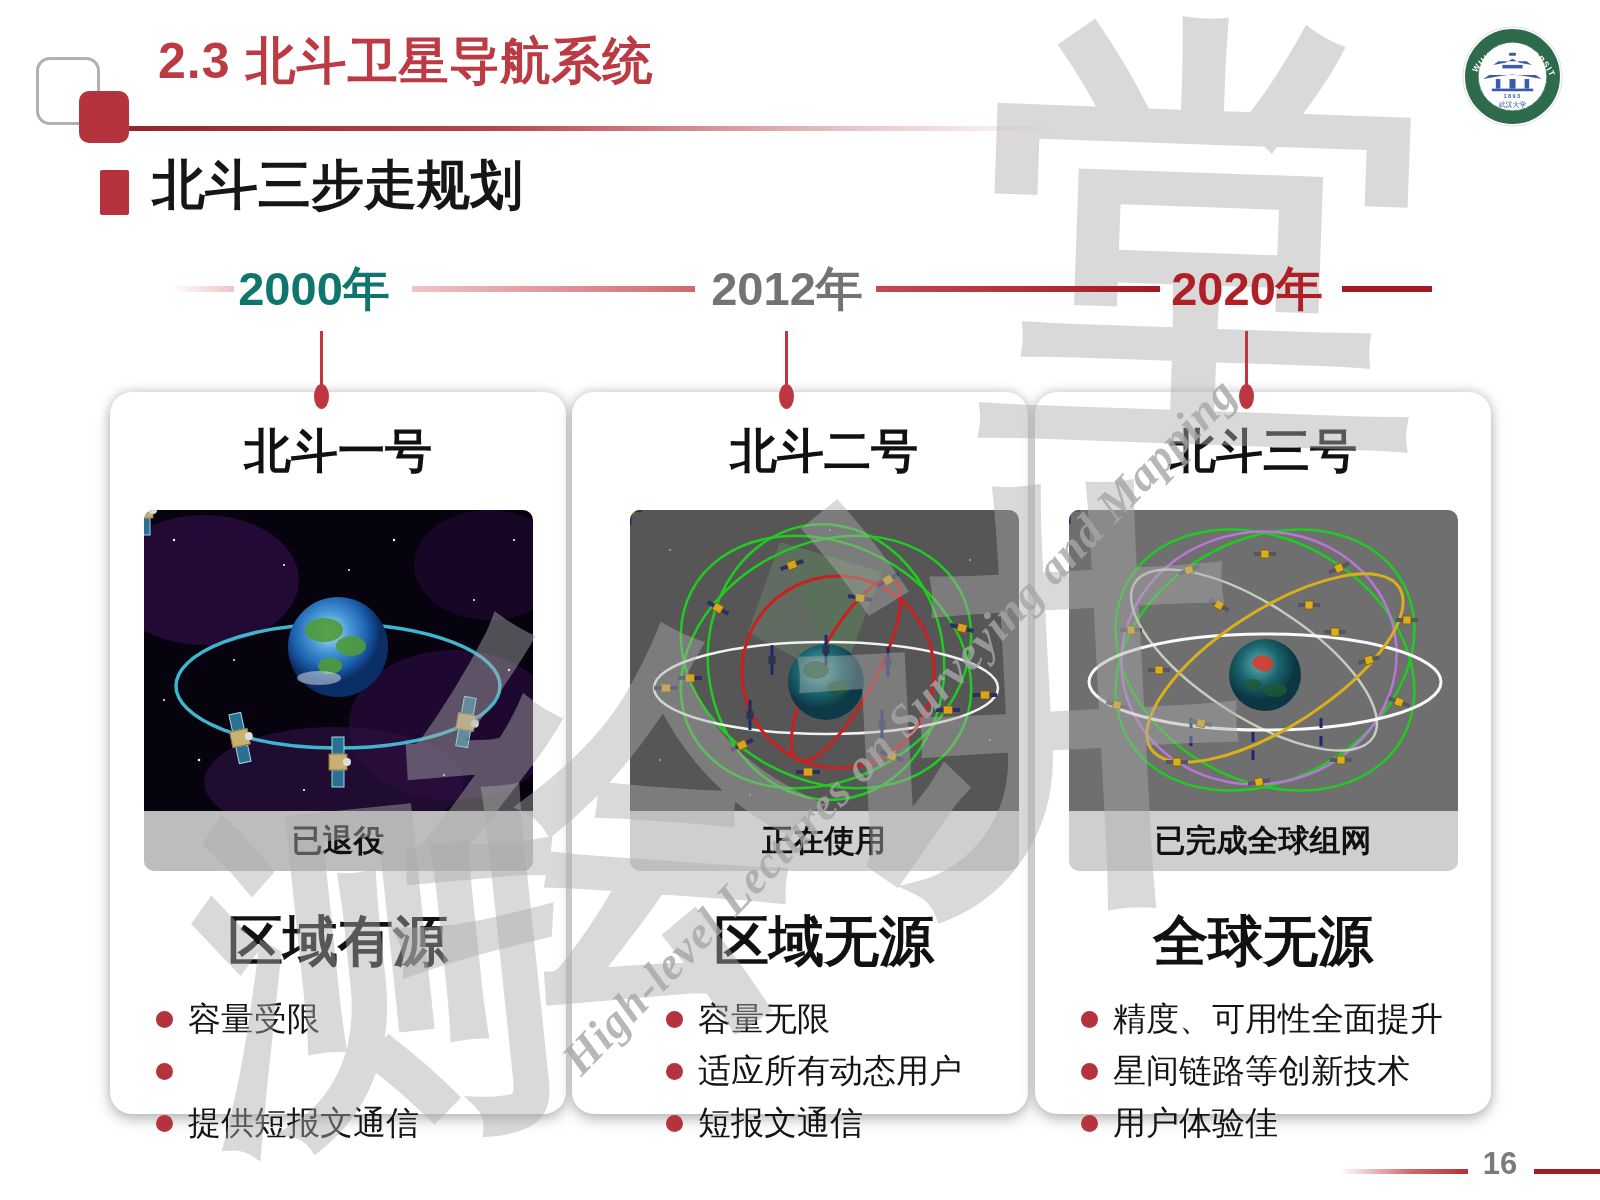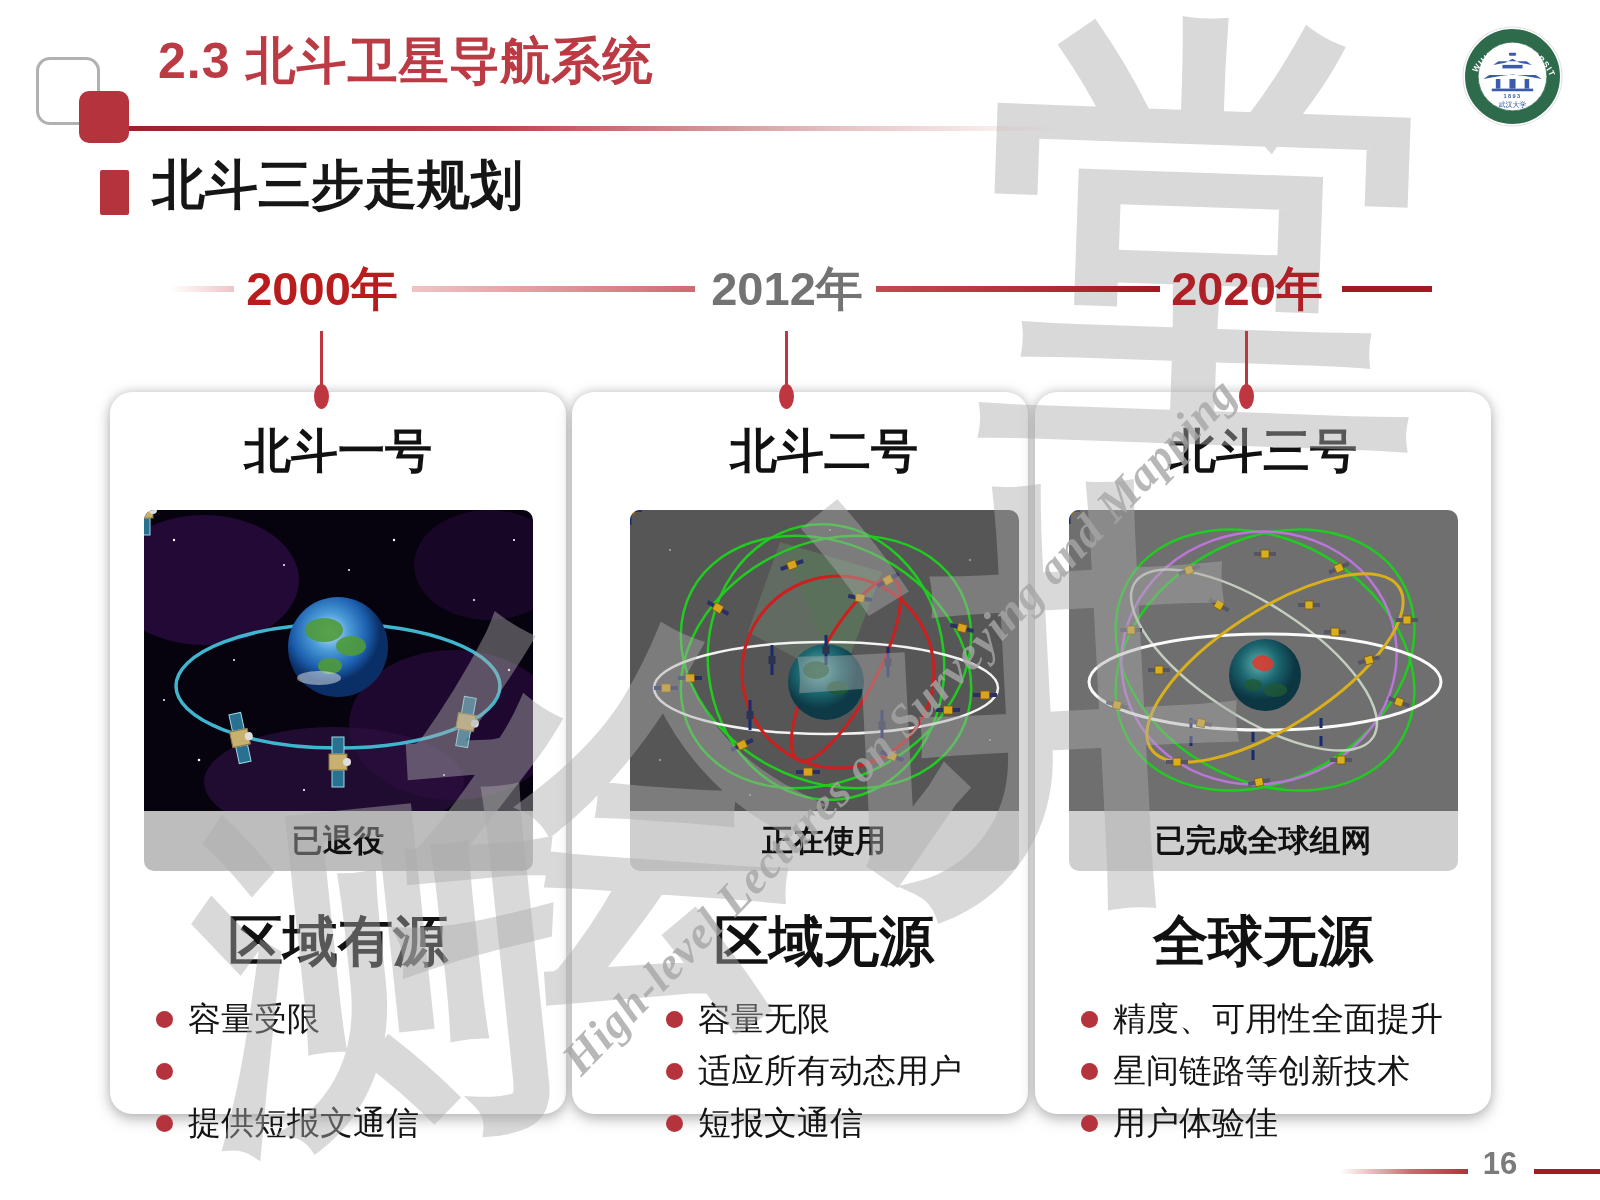--- a/index.html
+++ b/index.html
@@ -31,21 +31,21 @@
   }
   .subtitle {
     position:absolute; left:152px; top:150px; z-index:42;
     font-size:53px; font-weight:bold; color:#161616;text-align:right;
   }
   .logo { position:absolute; left:1462px; top:26px; width:101px; height:101px; z-index:42; }
 
   
   .year { position:absolute; top:258px; width:220px; text-align:center;
           font-size:47px; font-weight:bold; z-index:40; }
-  .year-0 { left:212px; color:#b91c1c; }
+  .year-0 { left:204px; color:#0f766e; }
   .year-1 { left:677px; color:#737373; }
   .year-2 { left:1137px; color:#ae1f26; }
   .tl-seg { position:absolute; top:286px; height:6px; z-index:39; }
   .seg-0 { left:170px;  width:64px;  background:linear-gradient(90deg,rgba(239,196,198,0),#efc4c6); }
   .seg-1 { left:412px;  width:283px; background:linear-gradient(90deg,#f0c3c5,#cf6a71); }
   .seg-2 { left:876px;  width:284px; background:linear-gradient(90deg,#c24a51,#a01b21); }
   .seg-3 { left:1342px; width:90px;  background:#a01b21; }
   .tl-drop { position:absolute; width:3px; height:54px; top:331px; background:#be3640; z-index:39; }
   .drop-0 { left:320px; } .drop-1 { left:785px; } .drop-2 { left:1245px; }
   .tl-dot { position:absolute; width:15px; height:25px; top:384px; border-radius:50%;

